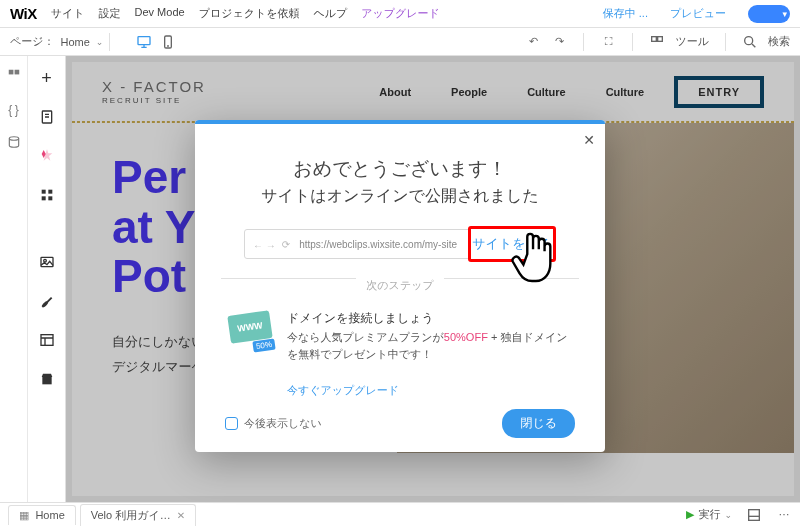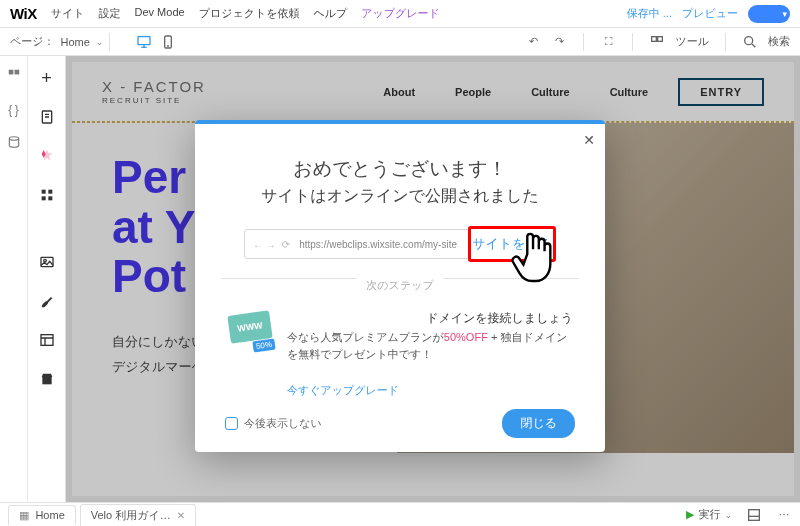--- a/index.html
+++ b/index.html
@@ -2,21 +2,21 @@
 <html><head>
 <meta charset="utf-8">
 <style>
 * { box-sizing: border-box; margin: 0; padding: 0; }
 body { font-family: -apple-system, "Helvetica Neue", Arial, sans-serif; font-size: 12px; color: #333; width: 800px; height: 526px; overflow: hidden; background: #fff; position: relative; }
 .topbar { height: 28px; background: #fff; border-bottom: 1px solid #e0e0e0; display: flex; align-items: center; padding: 0 10px; }
 .logo { font-weight: 900; font-size: 15px; letter-spacing: -0.5px; margin-right: 14px; color: #000; }
 .topmenu { display: flex; gap: 14px; font-size: 11px; color: #444; }
 .topmenu span { cursor: pointer; }
 .upgrade { color: #9a4dd3; }
-.top-right { margin-left: auto; display: flex; align-items: center; gap: 10px; font-size: 11px; }
+.top-right { margin-left: auto; display: flex; align-items: center; gap: 22px; font-size: 11px; }
 .saving { color: #3899ec; }
 .preview { color: #3899ec; }
 .publish-btn { background: #3885ff; width: 42px; height: 18px; border-radius: 10px; display: flex; align-items: center; justify-content: flex-end; padding: 0 3px; }
 .publish-chev { color: #fff; font-size: 9px; }
 
 .secondbar { height: 28px; background: #fff; border-bottom: 1px solid #e0e0e0; display: flex; align-items: center; padding: 0 10px; font-size: 11px; color: #555; }
 .pagesel { display: flex; align-items: center; gap: 6px; }
 .chev { color: #888; font-size: 9px; }
 .devicetoggle { margin-left: 20px; display: flex; gap: 8px; align-items: center; }
 .vsep { width: 1px; height: 18px; background: #e0e0e0; margin: 0 6px; }
@@ -29,21 +29,21 @@
 .sidepanel { width: 38px; background: #fff; border-right: 1px solid #e0e0e0; display: flex; flex-direction: column; align-items: center; padding-top: 12px; gap: 20px; color: #333; }
 .sidepanel .plus { font-size: 18px; font-weight: 300; }
 .sidepanel svg { width: 16px; height: 16px; }
 
 .canvas-wrap { flex: 1; position: relative; overflow: hidden; }
 .canvas { position: absolute; inset: 6px 6px 6px 6px; background: #fff; }
 .sitehdr { height: 60px; border-bottom: 1px dashed #d0b050; display: flex; align-items: center; padding: 0 30px; }
 .brand { font-weight: 400; letter-spacing: 2px; font-size: 15px; color: #737373; }
 .brand-sub { font-size: 8px; letter-spacing: 2px; color: #555; margin-top: 1px; }
 .navlinks { margin-left: auto; display: flex; gap: 40px; font-size: 11px; font-weight: 600; color: #333; }
-.entrybtn { margin-left: 30px; border: 2px solid #0c4a6e; padding: 6px 20px; font-size: 11px; font-weight: 700; letter-spacing: 1px; }
+.entrybtn { margin-left: 30px; border: 4px solid #0c4a6e; padding: 6px 20px; font-size: 11px; font-weight: 700; letter-spacing: 1px; }
 .ruler { border-top: 1px dashed #d0b050; height: 1px; width: 100%; }
 .hero { position: relative; padding: 30px 40px 0 40px; height: 330px; }
 .hero-img { position: absolute; right: 0; top: 0; width: 55%; height: 100%; background: linear-gradient(135deg, #d9cdbc 0%, #b8a890 50%, #9c8a72 100%); }
 .hero-title { font-size: 46px; font-weight: 800; color: #3a2bbf; line-height: 1.08; position: relative; z-index: 2; }
 .hero-jp { margin-top: 28px; font-size: 13px; color: #333; line-height: 1.9; position: relative; z-index: 2; }
 
 .dimlayer { position: absolute; inset: 0; background: rgba(0,0,0,0.22); }
 
 .modal { position: absolute; left: 195px; top: 120px; width: 410px; background: #fff; border-radius: 4px; box-shadow: 0 10px 40px rgba(0,0,0,0.3); overflow: hidden; z-index: 10; }
 .modal-top { height: 4px; background: #3899ec; }
@@ -58,21 +58,21 @@
 
 .divider { display: flex; align-items: flex-start; margin: 16px 0; color: #aaa; font-size: 11px; }
 .divider::before, .divider::after { content: ""; flex: 1; height: 1px; background: #e0e0e0; }
 .divider span { padding: 0 10px; }
 
 .domain-row { display: flex; gap: 12px; text-align: left; padding: 0 6px; }
 .domain-icon { width: 48px; height: 40px; position: relative; flex-shrink: 0; }
 .domain-icon .card { position: absolute; width: 42px; height: 28px; background: #6ec5b8; border-radius: 3px; top: 4px; left: 2px; transform: rotate(-8deg); font-size: 9px; color: #fff; font-weight: 700; display: flex; align-items: center; justify-content: center; }
 .domain-icon .tag { position: absolute; bottom: -2px; right: 0; background: #3899ec; color: #fff; font-size: 8px; padding: 1px 3px; border-radius: 2px; transform: rotate(-8deg); }
 .domain-text { font-size: 11px; color: #555; line-height: 1.5; }
-.domain-title { color: #333; font-size: 12px; margin-bottom: 2px; text-align: right; }
+.domain-title { color: #333; font-size: 12px; margin-bottom: 2px; }
 .off { color: #e8447a; }
 .upg-link { color: #3899ec; margin-top: 20px; display: block; }
 
 .modal-foot { display: flex; align-items: center; justify-content: space-between; margin-top: 10px; padding: 0 4px; }
 .dontshow { display: flex; align-items: center; gap: 6px; font-size: 11px; color: #666; }
 .dontshow .cb { width: 13px; height: 13px; border: 1px solid #3899ec; border-radius: 3px; }
 .closebtn { background: #3899ec; color: #fff; border: none; border-radius: 14px; padding: 6px 18px; font-size: 12px; cursor: pointer; }
 
 .cursor { position: absolute; left: 510px; top: 225px; z-index: 20; pointer-events: none; }
 .cursor svg { width: 48px; height: 62px; }

